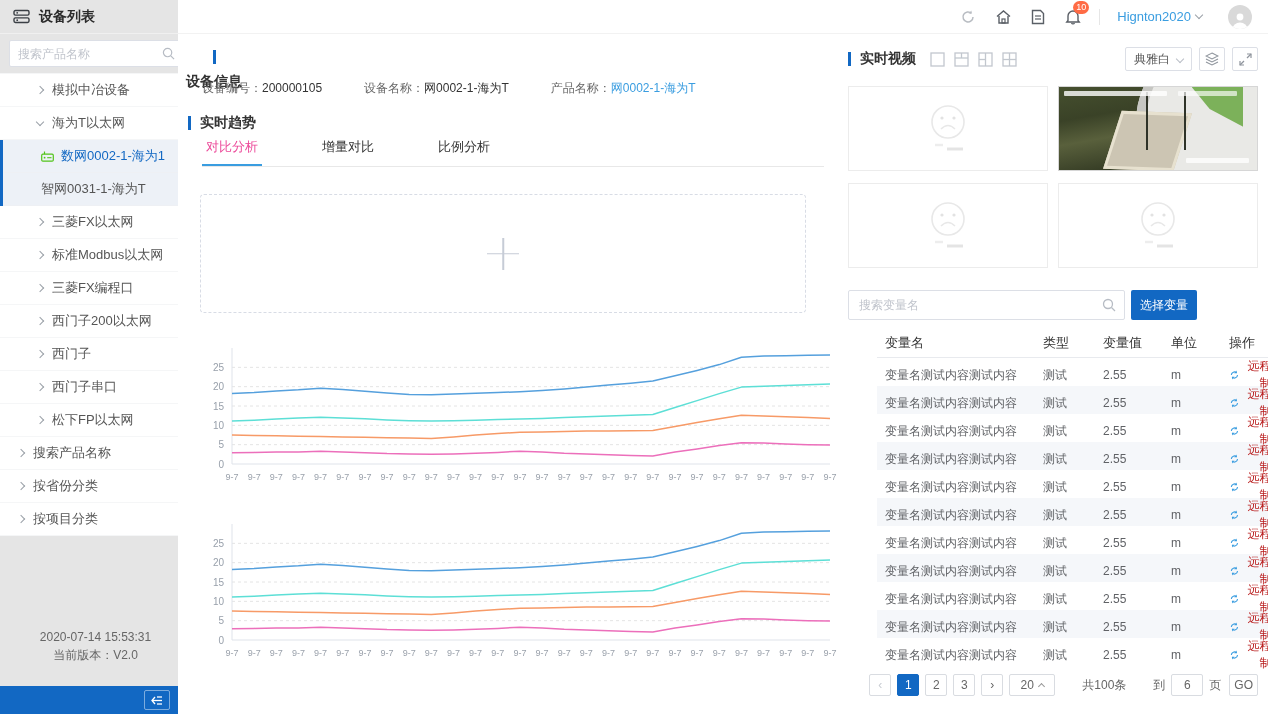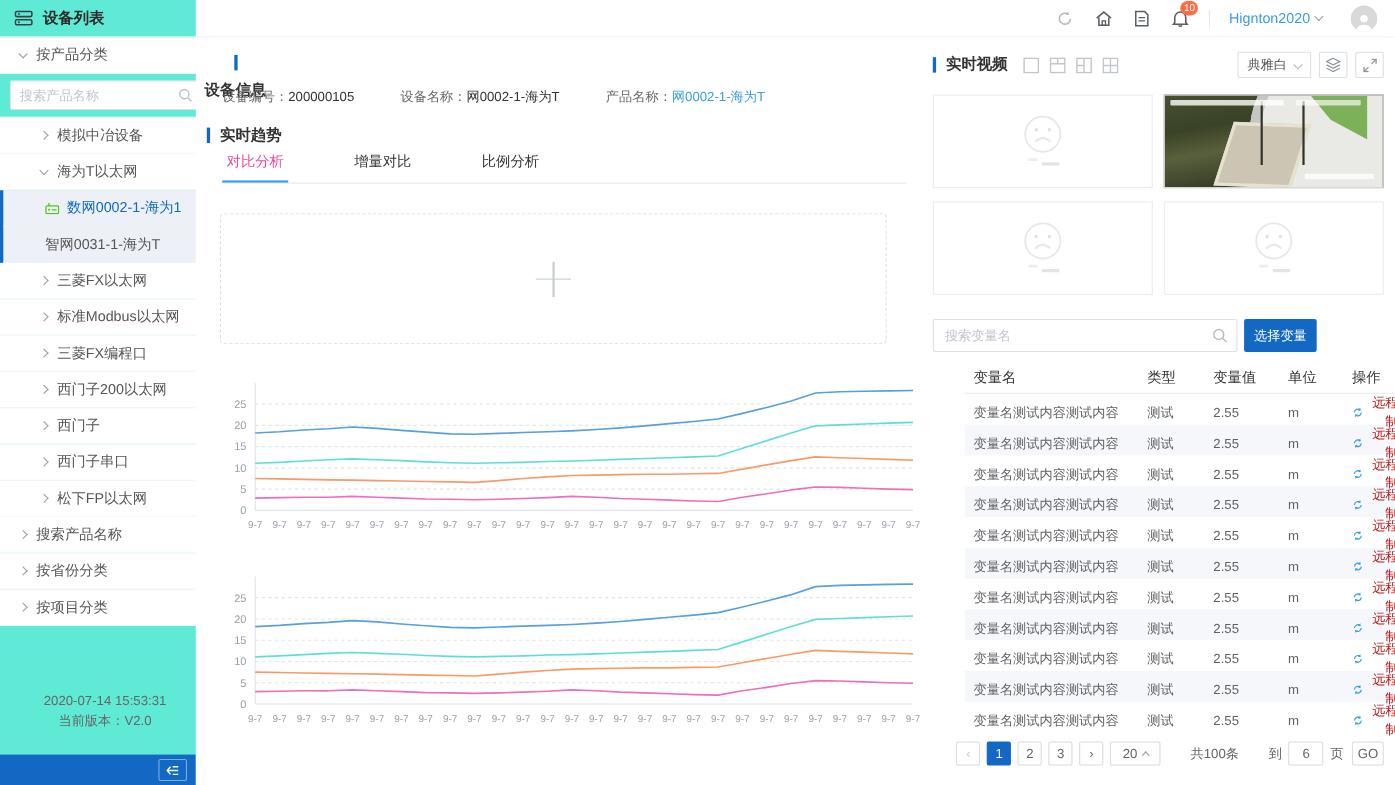--- a/index.html
+++ b/index.html
@@ -4,21 +4,21 @@
 <style>
   * { box-sizing: border-box; margin: 0; padding: 0; }
   html,body { width:1268px; height:714px; }
   body {
     position: relative;
     font-family: "Liberation Sans", "DejaVu Sans", sans-serif;
     background:#fff; color:#333; overflow:hidden; font-size:13px;
   }
   
   .sidebar { position:absolute; left:0; top:0; width:192px; height:714px;
-    border-right:1px solid #e8e8e8; background:#5eead4; }
+    border-right:1px solid #e8e8e8; background:#e5e5e5; }
   .sb-header { height:34px; display:flex; align-items:center; gap:9px;
     padding-left:13px; border-bottom:1px solid #f0f0f0; font-weight:bold; font-size:14px; color:#2b2b2b;}
   .t-row { height:33px; display:flex; align-items:center; border-bottom:1px solid #f5f6f7;
     font-size:13px; color:#555; cursor:pointer; background:#fff;}
   .t-cat { padding-left:18px; }
   .t-group { padding-left:37px;text-align:center; }
   .chev { width:6px; height:6px; border-right:1.4px solid #9aa0a8; border-bottom:1.4px solid #9aa0a8;
     transform:rotate(-45deg); margin-right:9px; flex:0 0 auto;}
   .chev.open { transform:rotate(45deg); margin-top:-3px;}
   .t-search { height:40px; display:flex; align-items:center; padding:0 9px;
@@ -132,24 +132,20 @@
   <div class="sb-header">
     <svg width="17" height="15" viewBox="0 0 17 15">
       <rect x="1" y="1.5" width="15" height="4.6" rx="1.4" fill="none" stroke="#3a3f45" stroke-width="1.4"></rect>
       <rect x="1" y="8.9" width="15" height="4.6" rx="1.4" fill="none" stroke="#3a3f45" stroke-width="1.4"></rect>
       <circle cx="4.2" cy="3.8" r="0.9" fill="#3a3f45"></circle>
         <circle cx="4.2" cy="11.2" r="0.9" fill="#3a3f45"></circle>
     </svg>
     <span>设备列表</span>
   </div>
   <div id="device-tree">
-      <div class="t-row t-cat">
-        <span class="chev open"></span>
-        <span>按产品分类</span>
-      </div>
       <div class="t-search">
         <input placeholder="搜索产品名称" style="">
         <svg class="s-ico" width="13" height="13" viewBox="0 0 14 14">
           <circle cx="6" cy="6" r="4.5" fill="none" stroke="#b7bcc4" stroke-width="1.3"></circle>
           <line x1="9.5" y1="9.5" x2="13" y2="13" stroke="#b7bcc4" stroke-width="1.3"></line>
         </svg>
       </div>
       <div class="t-row t-group">
         <span class="chev"></span>
         <span>模拟中冶设备</span>

